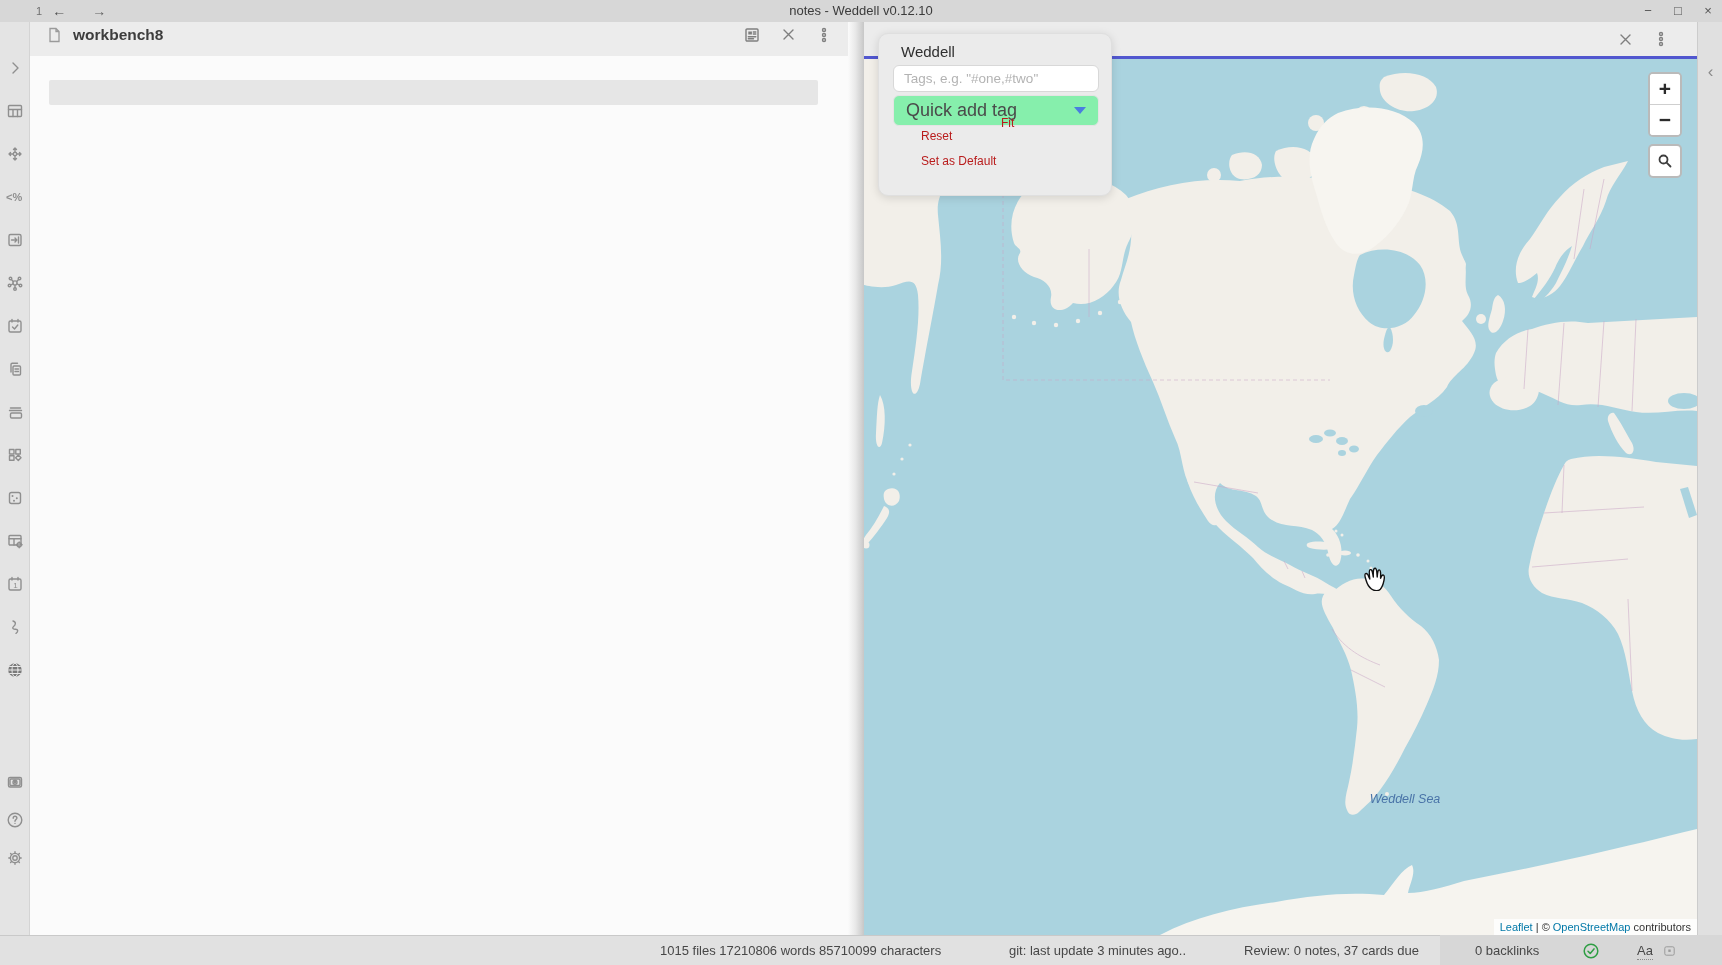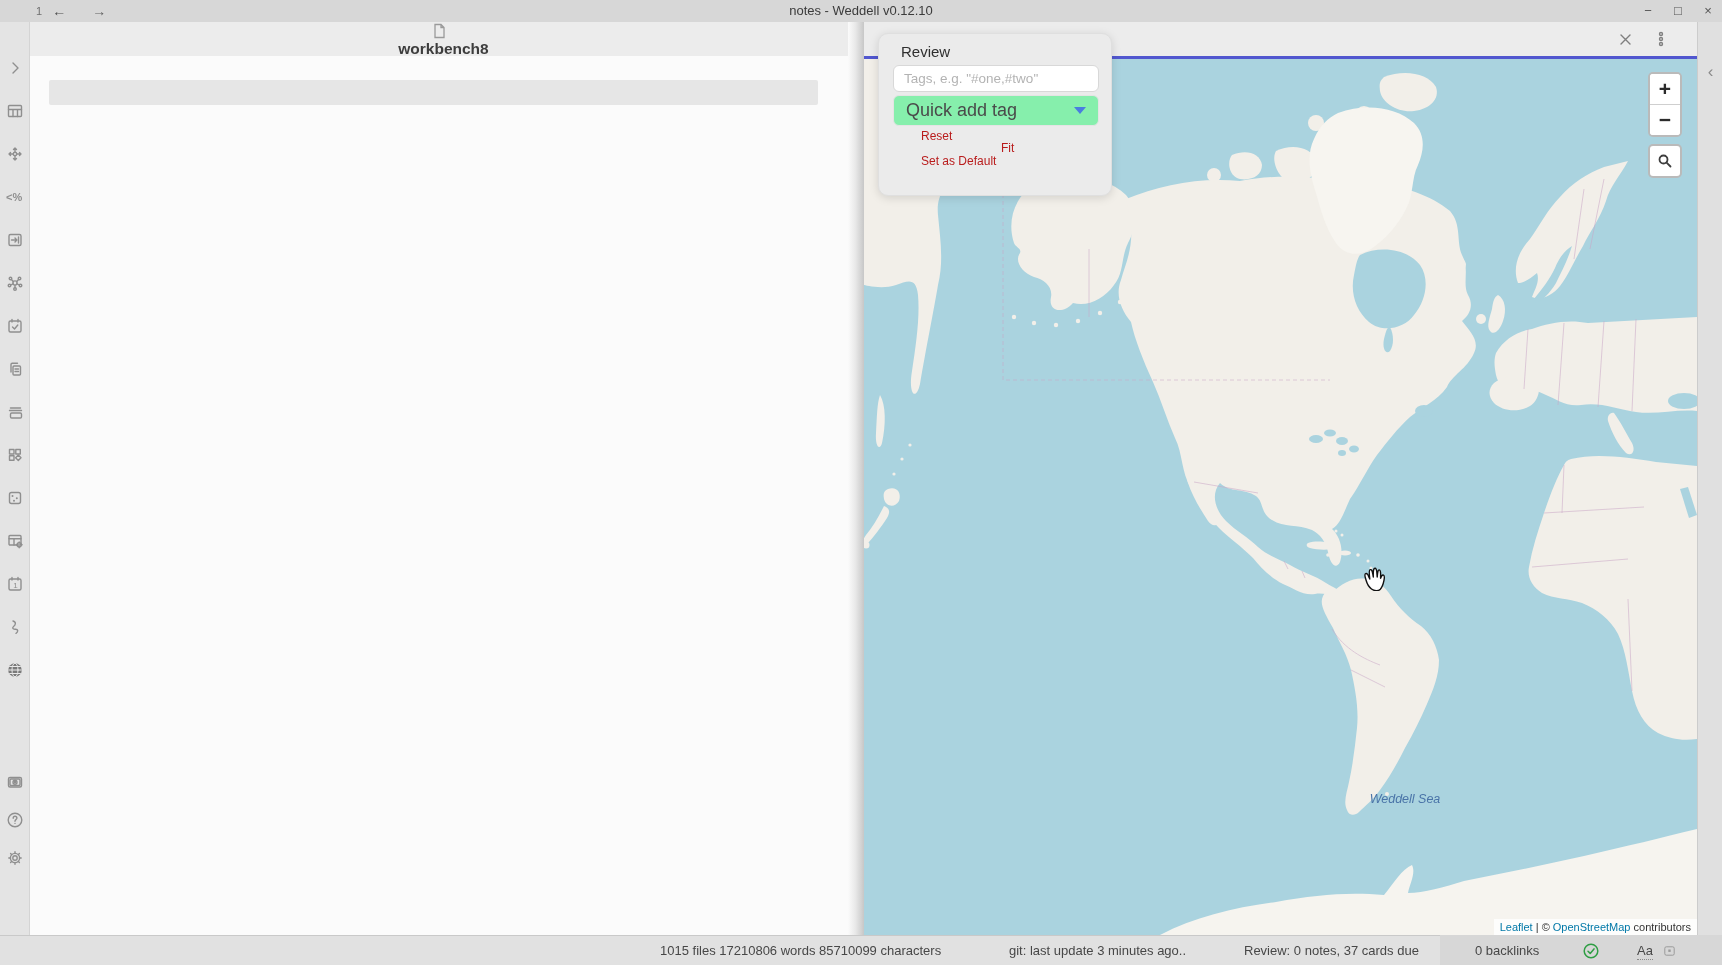--- a/index.html
+++ b/index.html
@@ -27,21 +27,21 @@
   .ricon:first-child{margin-top:24px;}
   .ricon.bgroup{height:38px;}
   .ricon.push{margin-top:auto;}
   .ricon svg{display:block;stroke:#8f8f8f;fill:none;stroke-width:1.4;stroke-linecap:round;stroke-linejoin:round;}
   .ricon .tfill{fill:#8f8f8f;stroke:none;font-size:11px;font-weight:bold;font-family:"Liberation Sans",sans-serif;}
   .ricon.active svg{stroke:#6d6d6d;}
 
   
   .left-pane{position:absolute;left:30px;top:22px;width:818px;height:913px;background:#fbfbfb;}
   .lp-header{position:absolute;left:0;top:0;right:0;height:42px;background:#ececec;
-             display:flex;align-items:center;box-sizing:border-box;padding:0 14px 17px 14px;flex-direction:column;}
+             display:flex;align-items:center;box-sizing:border-box;padding:0 14px 17px 14px;}
   .lp-title{font-size:15.5px;font-weight:600;color:#3d3d3d;margin-left:9px;}
   .lp-spacer{flex:1;}
   .hicon{width:20px;height:20px;display:flex;align-items:center;justify-content:center;margin-left:16px;}
   .hicon svg{display:block;stroke:#7f7f7f;fill:none;stroke-width:1.4;stroke-linecap:round;}
   .lp-content{position:absolute;left:0;top:34px;right:0;bottom:0;background:#fbfbfb;}
   .empty-block{position:absolute;left:19px;top:24px;width:769px;height:25px;background:#e6e6e6;border-radius:2px;}
 
   
   .pane-divider{position:absolute;left:848px;top:22px;width:16px;height:913px;
        background:linear-gradient(to right,#fbfbfb 0%,#e9e9e9 45%,#c7c7c7 100%);}
@@ -401,28 +401,28 @@
 
       <div class="attribution"><span class="lnk">Leaflet</span><span> | © </span><span class="lnk">OpenStreetMap</span><span> contributors</span></div>
     </div>
   </div>
 
   <div class="right-strip">
     <div class="strip-chevron">‹</div>
   </div>
 
   <div class="filters-panel">
-    <div class="fp-title">Review</div>
+    <div class="fp-title">Weddell</div>
     <input class="fp-input" type="text" placeholder="Tags, e.g. &quot;#one,#two&quot;" style="">
     <div class="fp-select">
       <span>Quick add tag</span>
       <span class="fp-caret"></span>
     </div>
     <div class="fp-btn" style="left:42px;top:95px;">Reset</div>
-    <div class="fp-btn" style="left:122px;top:107px;">Fit</div>
+    <div class="fp-btn" style="left:122px;top:82px;">Fit</div>
     <div class="fp-btn" style="left:42px;top:120px;">Set as Default</div>
   </div>
 
   <div class="statusbar">
     <span class="sitem" style="left:660px;">1015 files 17210806 words 85710099 characters</span>
     <span class="sitem" style="left:1009px;">git: last update 3 minutes ago..</span>
     <span class="sitem" style="left:1244px;">Review: 0 notes, 37 cards due</span>
     <span class="sitem" style="left:1475px;">0 backlinks</span>
     <span class="sitem" style="left:1583px;top:7px;line-height:0;">
       <svg width="16" height="16" viewBox="0 0 16 16" style="stroke:#2f9e44;fill:none;stroke-width:1.5;stroke-linecap:round;stroke-linejoin:round">

